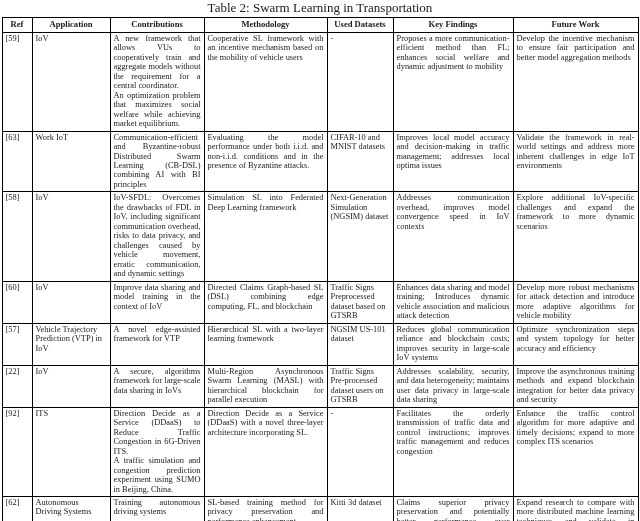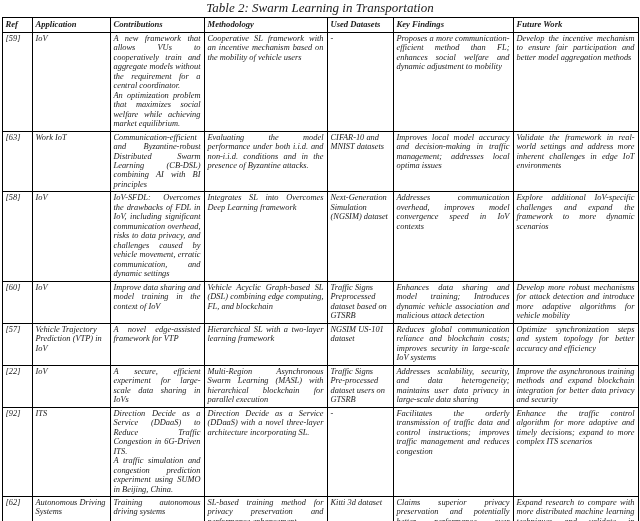--- a/index.html
+++ b/index.html
@@ -9,21 +9,20 @@
     width: 640px;
     height: 521px;
     font-family: "Liberation Serif", "DejaVu Serif", serif;
     color: #1a1a1a;
     overflow: hidden;
   }
   .page {
     width: 640px;
     height: 468px;
     box-sizing: border-box;
-    font-style: italic;
   }
   .table-title {
     text-align: center;
     font-size: 13px;
     line-height: 14px;
     padding: 1px 0 2px 0;
   }
   table.paper-table {
     border-collapse: collapse;
     table-layout: fixed;
@@ -35,21 +34,21 @@
     border: 1px solid #000;
     vertical-align: top;
     box-sizing: border-box;
     padding: 1px 3px 2px 3px;
     font-size: 8.4px;
     line-height: 1.13;
     overflow: hidden;
   }
   table.paper-table th {
     font-weight: bold;
-    text-align: left;
+    text-align: center;
     font-size: 8.6px;
     padding-top: 2px;
     padding-bottom: 2px;
   }
   table.paper-table td {
     white-space: pre-line;
     text-align: justify;
   }
   table.paper-table td.col-ref,
   table.paper-table td.col-application,
@@ -108,47 +107,47 @@
           <td class="col-contributions">Communication-efficient and Byzantine-robust Distributed Swarm Learning (CB-DSL) combining AI with BI principles</td>
           <td class="col-methodology">Evaluating the model performance under both i.i.d. and non-i.i.d. conditions and in the presence of Byzantine attacks.</td>
           <td class="col-used-datasets">CIFAR-10 and MNIST datasets</td>
           <td class="col-key-findings">Improves local model accuracy and decision-making in traffic management; addresses local optima issues</td>
           <td class="col-future-work">Validate the framework in real-world settings and address more inherent challenges in edge IoT environments</td>
         </tr>
         <tr>
           <td class="col-ref">[58]</td>
           <td class="col-application">IoV</td>
           <td class="col-contributions">IoV-SFDL: Overcomes the drawbacks of FDL in IoV, including significant communication overhead, risks to data privacy, and challenges caused by vehicle movement, erratic communication, and dynamic settings</td>
-          <td class="col-methodology">Integrates SL into Overcomes Deep Learning framework</td>
+          <td class="col-methodology">Simulation SL into Federated Deep Learning framework</td>
           <td class="col-used-datasets">Next-Generation Simulation (NGSIM) dataset</td>
           <td class="col-key-findings">Addresses communication overhead, improves model convergence speed in IoV contexts</td>
           <td class="col-future-work">Explore additional IoV-specific challenges and expand the framework to more dynamic scenarios</td>
         </tr>
         <tr>
           <td class="col-ref">[60]</td>
           <td class="col-application">IoV</td>
           <td class="col-contributions">Improve data sharing and model training in the context of IoV</td>
-          <td class="col-methodology">Vehicle Acyclic Graph-based SL (DSL) combining edge computing, FL, and blockchain</td>
+          <td class="col-methodology">Directed Claims Graph-based SL (DSL) combining edge computing, FL, and blockchain</td>
           <td class="col-used-datasets">Traffic Signs Preprocessed dataset based on GTSRB</td>
           <td class="col-key-findings">Enhances data sharing and model training; Introduces dynamic vehicle association and malicious attack detection</td>
           <td class="col-future-work">Develop more robust mechanisms for attack detection and introduce more adaptive algorithms for vehicle mobility</td>
         </tr>
         <tr>
           <td class="col-ref">[57]</td>
           <td class="col-application">Vehicle Trajectory Prediction (VTP) in IoV</td>
           <td class="col-contributions">A novel edge-assisted framework for VTP</td>
           <td class="col-methodology">Hierarchical SL with a two-layer learning framework</td>
           <td class="col-used-datasets">NGSIM US-101 dataset</td>
           <td class="col-key-findings">Reduces global communication reliance and blockchain costs; improves security in large-scale IoV systems</td>
           <td class="col-future-work">Optimize synchronization steps and system topology for better accuracy and efficiency</td>
         </tr>
         <tr>
           <td class="col-ref">[22]</td>
           <td class="col-application">IoV</td>
-          <td class="col-contributions">A secure, efficient experiment for large-scale data sharing in IoVs</td>
+          <td class="col-contributions">A secure, algorithms framework for large-scale data sharing in IoVs</td>
           <td class="col-methodology">Multi-Region Asynchronous Swarm Learning (MASL) with hierarchical blockchain for parallel execution</td>
           <td class="col-used-datasets">Traffic Signs Pre-processed dataset users on GTSRB</td>
           <td class="col-key-findings">Addresses scalability, security, and data heterogeneity; maintains user data privacy in large-scale data sharing</td>
           <td class="col-future-work">Improve the asynchronous training methods and expand blockchain integration for better data privacy and security</td>
         </tr>
         <tr>
           <td class="col-ref">[92]</td>
           <td class="col-application">ITS</td>
           <td class="col-contributions">Direction Decide as a Service (DDaaS) to Reduce Traffic Congestion in 6G-Driven ITS.
 A traffic simulation and congestion prediction experiment using SUMO in Beijing, China.</td>

